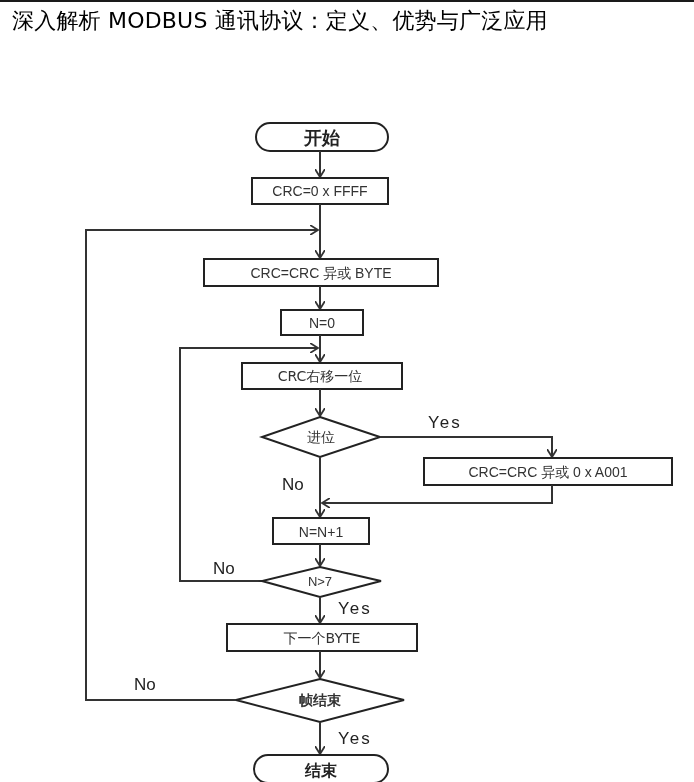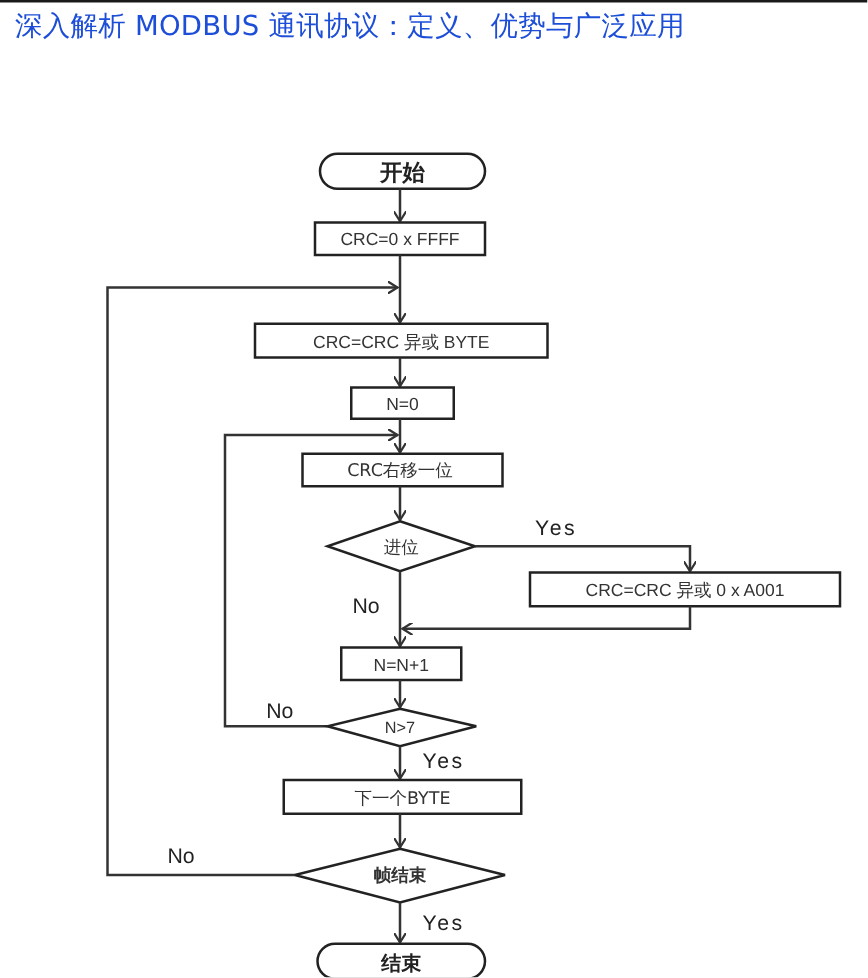--- a/index.html
+++ b/index.html
@@ -1,18 +1,18 @@
 <!DOCTYPE html>
 <html><head>
 <meta charset="utf-8">
 <style>
   html, body { margin: 0; padding: 0; background: #ffffff; }
   body { width: 694px; height: 782px; position: relative; overflow: hidden; font-family: "DejaVu Sans", sans-serif; }
   .top-rule { position: absolute; left: 0; top: 0; width: 694px; height: 2px; background: #1a1a1a; }
-  .page-title { position: absolute; left: 12px; top: 6px; font-size: 22px; color: #1d4ed8; letter-spacing: 0.2px; font-family: "DejaVu Sans", sans-serif; white-space: nowrap; }
+  .page-title { position: absolute; left: 12px; top: 6px; font-size: 22px; color: #000000; letter-spacing: 0.2px; font-family: "DejaVu Sans", sans-serif; white-space: nowrap; }
   svg.flow { position: absolute; left: 0; top: 0; }
   .box { fill: #fff; stroke: #222; stroke-width: 2; }
   .line { fill: none; stroke: #333; stroke-width: 2; }
   .lbl { font-family: "Liberation Sans", sans-serif; font-size: 14px; fill: #333; }
   .lbl-big { font-family: "DejaVu Sans", sans-serif; font-size: 18px; font-weight: bold; fill: #222; }
   .lbl-cn { font-family: "DejaVu Sans", sans-serif; font-size: 14px; fill: #333; }
   .edge { font-family: "Liberation Sans", sans-serif; font-size: 17px; fill: #222; letter-spacing: 2px; }
 </style>
 </head>
 <body>

